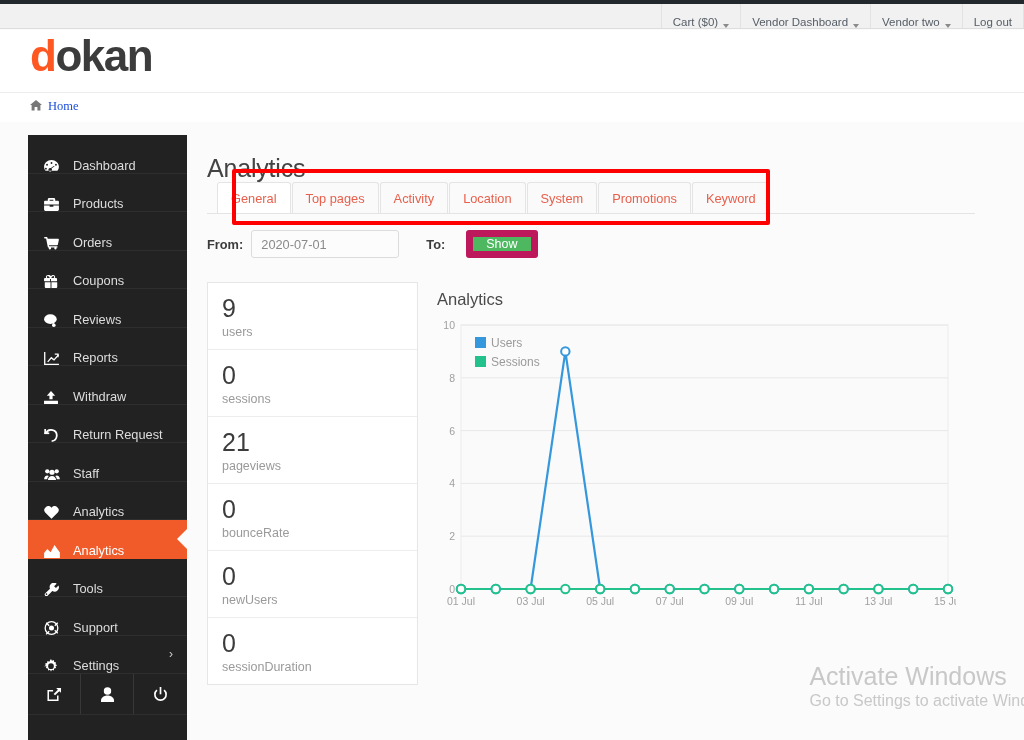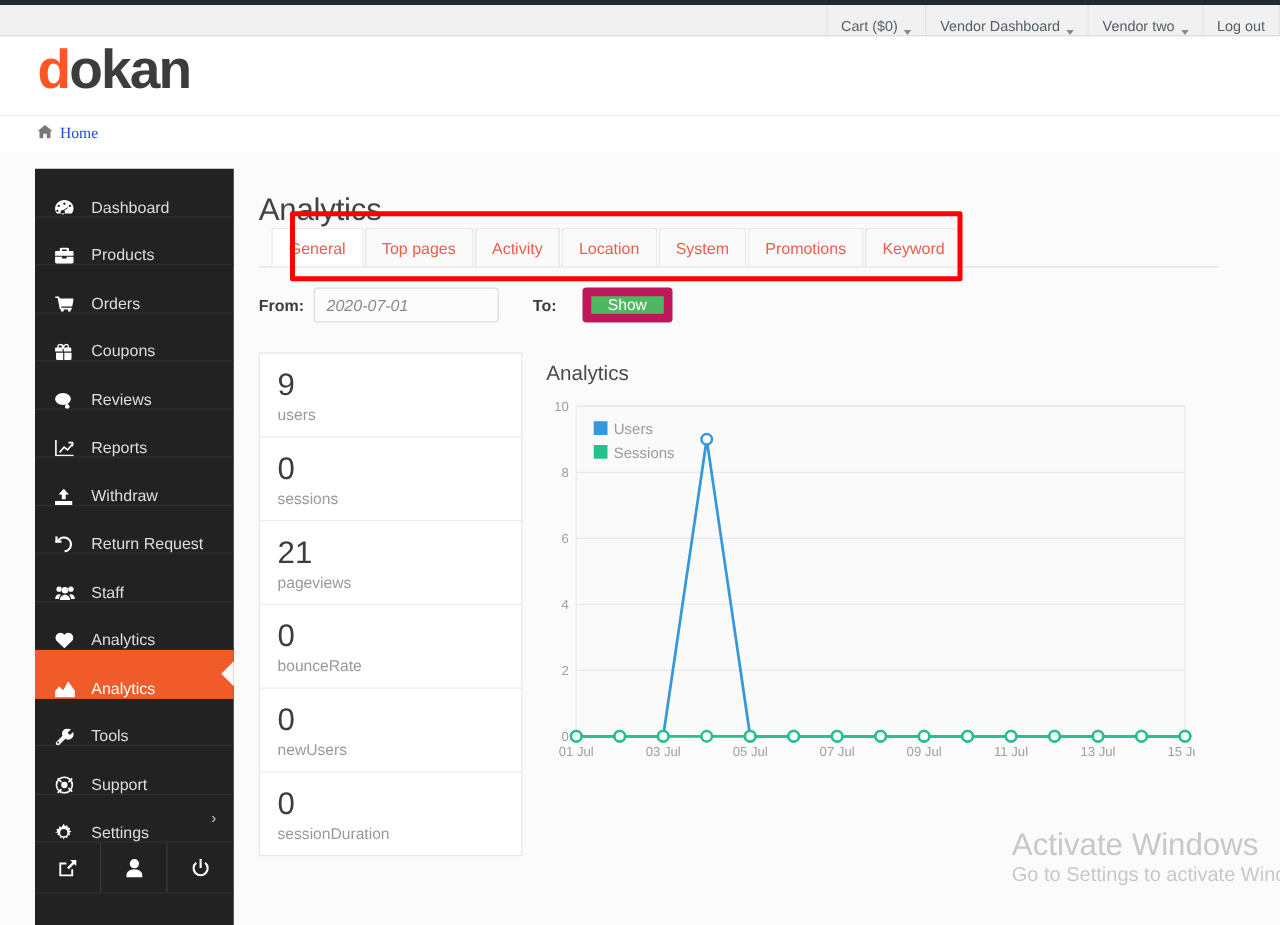--- a/index.html
+++ b/index.html
@@ -227,21 +227,20 @@
   .date-input {
     width: 148px; height: 28px;
     border: 1px solid #dcdcdc;
     border-radius: 3px;
     background: #fcfcfc;
     color: #8a8a8a;
     font-size: 12.8px;
     font-family: "Liberation Sans", sans-serif;
     padding: 0 9px;
     outline: none;
-    font-style: italic;
   }
   .show-btn {
     margin-left: 13px;
     height: 28px;
     padding: 0 13px;
     background: #4eb861;
     border: 7px solid #be185d;
     border-radius: 3px;
     color: #ffffff;
     font-size: 12.5px;

